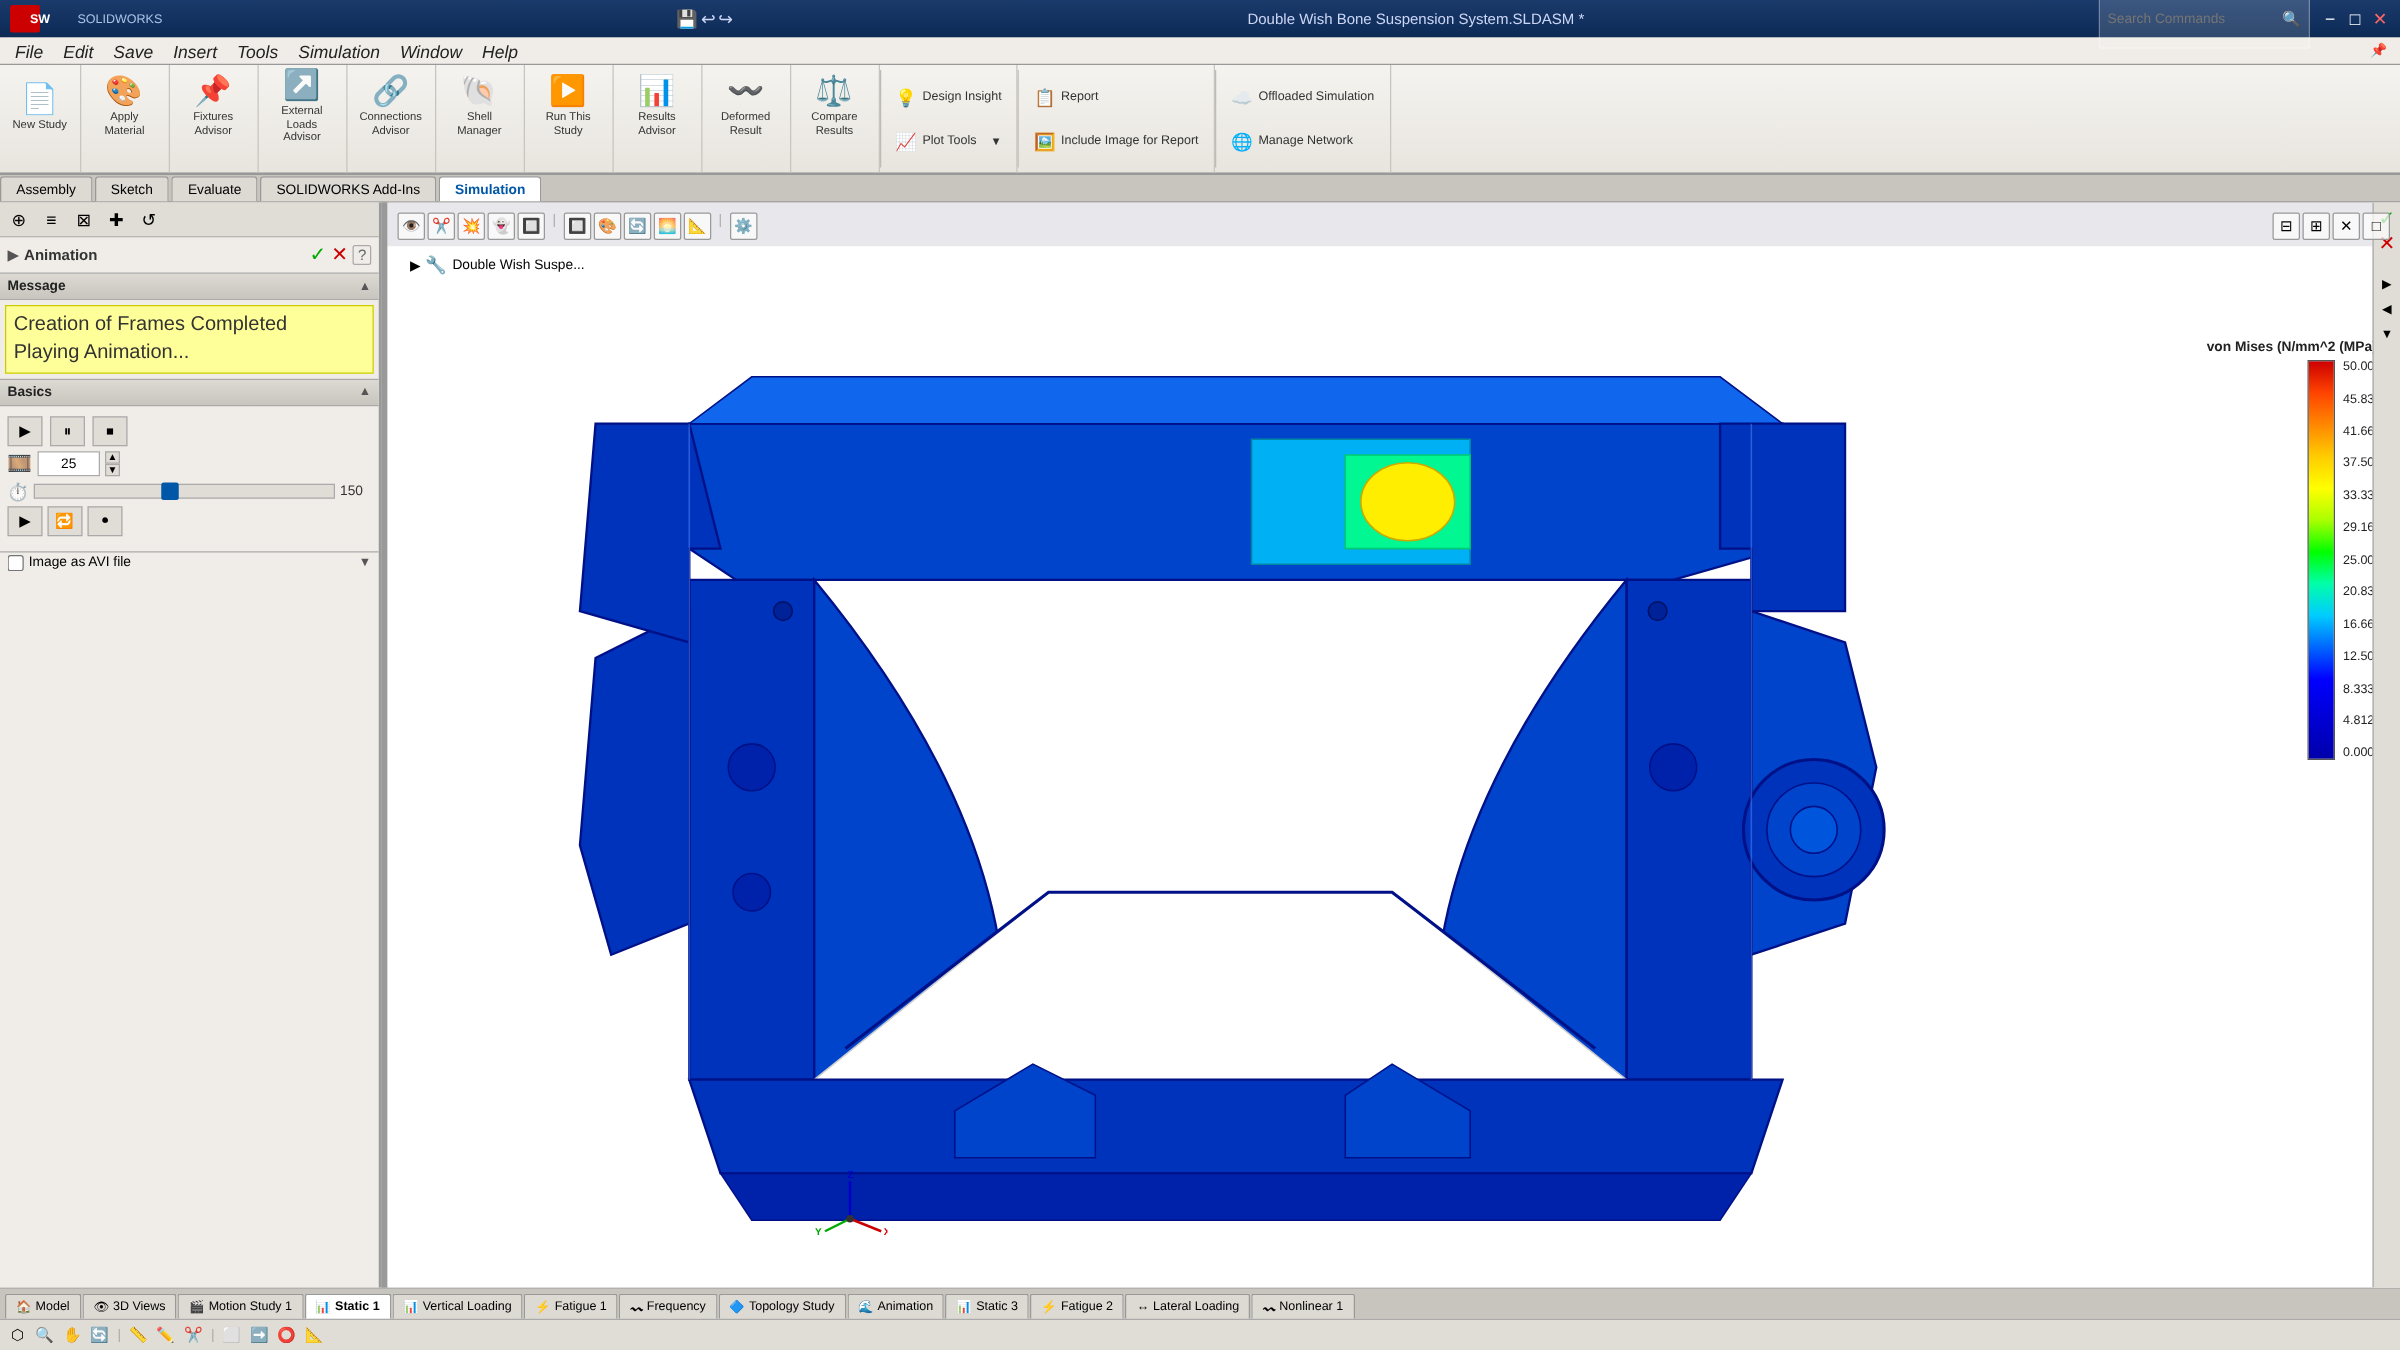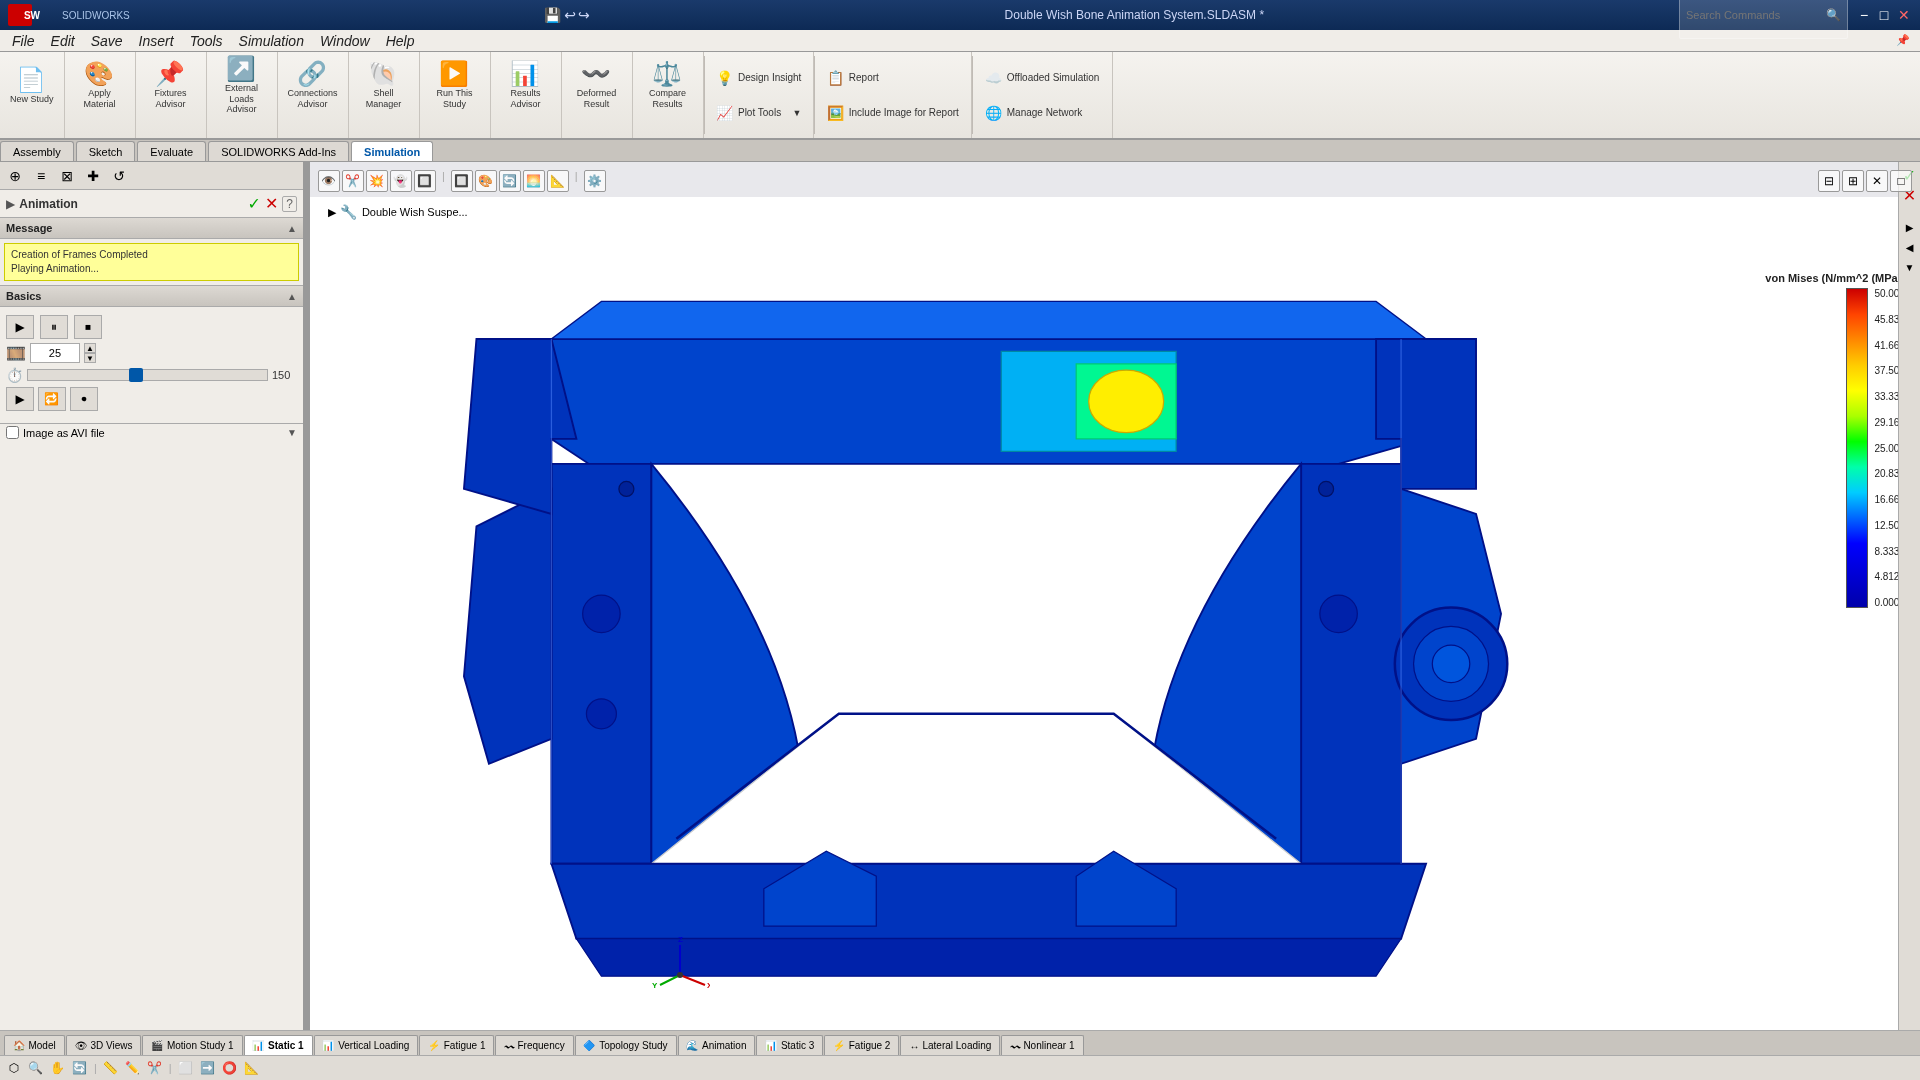--- a/index.html
+++ b/index.html
@@ -86,21 +86,21 @@
     
     .animation-header {
       display: flex; align-items: center; justify-content: space-between;
       padding: 4px 6px; background: #f0ede8;
     }
     .anim-title { font-size: 12px; font-weight: bold; color: #333; }
     .anim-check-x { display: flex; gap: 4px; align-items: center; }
 
     .message-box {
       background: #ffff99; border: 1px solid #cccc00;
-      margin: 4px; padding: 4px 6px; font-size: 10px; color: #333; line-height: 1.4;
+      margin: 4px; padding: 4px 6px; font-size: 16px; color: #333; line-height: 1.4;
     }
 
     .basics-section { padding: 4px 6px; }
     .playback-controls { display: flex; align-items: center; gap: 6px; margin: 4px 0; }
     .play-btn, .pause-btn, .stop-btn {
       width: 28px; height: 24px; background: #e0dcd6; border: 1px solid #aaa;
       cursor: pointer; display: flex; align-items: center; justify-content: center;
       font-size: 12px;
     }
 
@@ -270,21 +270,21 @@
     </div>
   </div>
   <div style="display:flex;gap:60px;align-items:center;">
 
     <div style="display:flex;gap:2px;">
       <span style="color:#ccd6f6;font-size:14px;cursor:pointer;">💾</span>
       <span style="color:#ccd6f6;font-size:14px;cursor:pointer;">↩</span>
       <span style="color:#ccd6f6;font-size:14px;cursor:pointer;">↪</span>
     </div>
   </div>
-  <div class="title-text">Double Wish Bone Animation System.SLDASM *</div>
+  <div class="title-text">Double Wish Bone Suspension System.SLDASM *</div>
   <div style="display:flex;align-items:center;gap:8px;">
     <div style="display:flex;align-items:center;background:rgba(255,255,255,0.15);border:1px solid rgba(255,255,255,0.3);border-radius:2px;padding:16px 6px;">
       <input type="text" style="background: transparent; border: none; color: white; font-size: 11px; width: 140px; outline: none;" placeholder="Search Commands">
       <span style="color:#aac4e8;font-size:12px;">🔍</span>
     </div>
     <div class="title-controls">
       <button class="ctrl-btn">−</button>
       <button class="ctrl-btn">□</button>
       <button class="ctrl-btn" style="color:#ff6666;">✕</button>
     </div>

